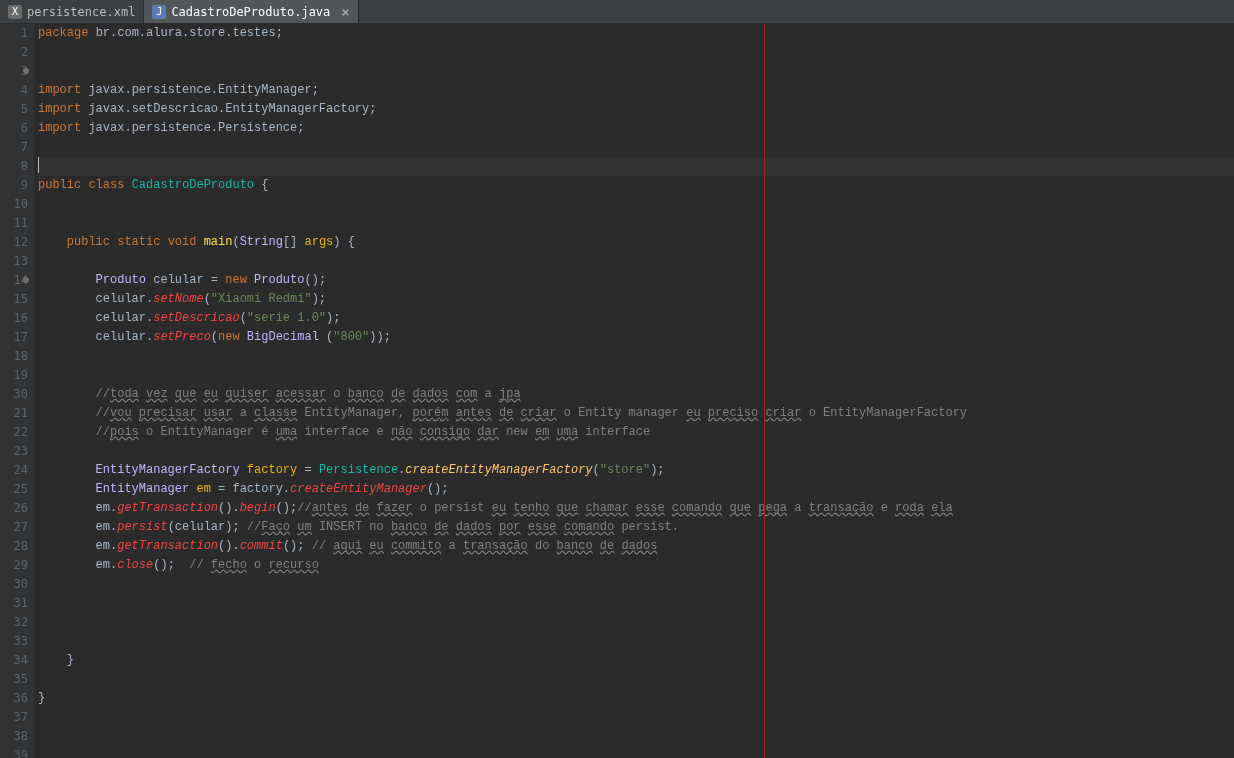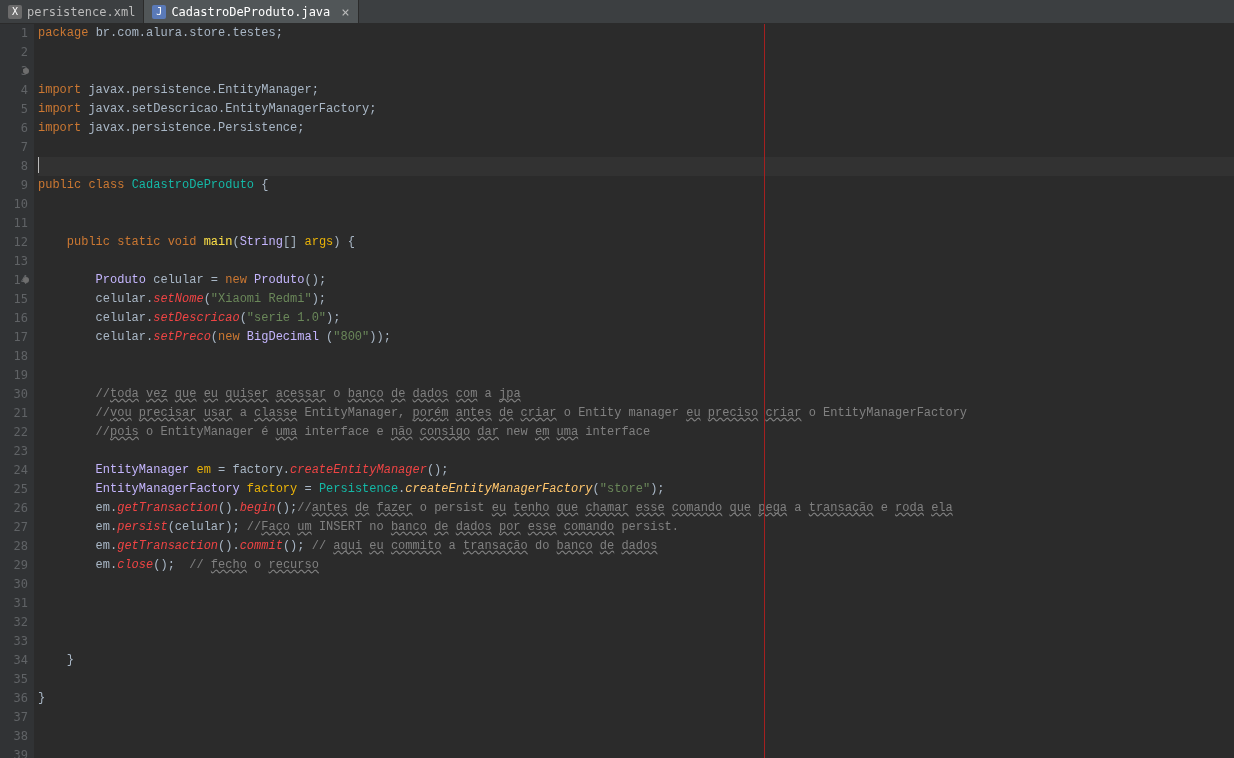--- a/index.html
+++ b/index.html
@@ -194,22 +194,22 @@
       <div class="code-line"><span>        </span><span class="type">Produto</span><span> celular = </span><span class="kw">new</span><span> </span><span class="type">Produto</span><span>();</span></div>
       <div class="code-line"><span>        celular.</span><span class="methodcall">setNome</span><span>(</span><span class="str">"Xiaomi Redmi"</span><span>);</span></div>
       <div class="code-line"><span>        celular.</span><span class="methodcall">setDescricao</span><span>(</span><span class="str">"serie 1.0"</span><span>);</span></div>
       <div class="code-line"><span>        celular.</span><span class="methodcall">setPreco</span><span>(</span><span class="kw">new</span><span> </span><span class="type">BigDecimal</span><span> (</span><span class="str">"800"</span><span>));</span></div>
       <div class="code-line"></div>
       <div class="code-line"></div>
       <div class="code-line"><span>        </span><span class="com">//</span><span class="com spell">toda</span><span class="com"> </span><span class="com spell">vez</span><span class="com"> </span><span class="com spell">que</span><span class="com"> </span><span class="com spell">eu</span><span class="com"> </span><span class="com spell">quiser</span><span class="com"> </span><span class="com spell">acessar</span><span class="com"> o </span><span class="com spell">banco</span><span class="com"> </span><span class="com spell">de</span><span class="com"> </span><span class="com spell">dados</span><span class="com"> </span><span class="com spell">com</span><span class="com"> a </span><span class="com spell">jpa</span></div>
       <div class="code-line"><span>        </span><span class="com">//</span><span class="com spell">vou</span><span class="com"> </span><span class="com spell">precisar</span><span class="com"> </span><span class="com spell">usar</span><span class="com"> a </span><span class="com spell">classe</span><span class="com"> EntityManager, </span><span class="com spell">porém</span><span class="com"> </span><span class="com spell">antes</span><span class="com"> </span><span class="com spell">de</span><span class="com"> </span><span class="com spell">criar</span><span class="com"> o Entity manager </span><span class="com spell">eu</span><span class="com"> </span><span class="com spell">preciso</span><span class="com"> </span><span class="com spell">criar</span><span class="com"> o EntityManagerFactory</span></div>
       <div class="code-line"><span>        </span><span class="com">//</span><span class="com spell">pois</span><span class="com"> o EntityManager é </span><span class="com spell">uma</span><span class="com"> interface e </span><span class="com spell">não</span><span class="com"> </span><span class="com spell">consigo</span><span class="com"> </span><span class="com spell">dar</span><span class="com"> new </span><span class="com spell">em</span><span class="com"> </span><span class="com spell">uma</span><span class="com"> interface</span></div>
       <div class="code-line"></div>
+      <div class="code-line"><span>        </span><span class="type">EntityManagerFactory</span><span> </span><span class="ident">factory</span><span> = </span><span class="cls">Persistence</span><span>.</span><span class="annotation-yellow">createEntityManagerFactory</span><span>(</span><span class="str">"store"</span><span>);</span></div>
       <div class="code-line"><span>        </span><span class="type">EntityManager</span><span> </span><span class="ident">em</span><span> = factory.</span><span class="methodcall">createEntityManager</span><span>();</span></div>
-      <div class="code-line"><span>        </span><span class="type">EntityManagerFactory</span><span> </span><span class="ident">factory</span><span> = </span><span class="cls">Persistence</span><span>.</span><span class="annotation-yellow">createEntityManagerFactory</span><span>(</span><span class="str">"store"</span><span>);</span></div>
       <div class="code-line"><span>        em.</span><span class="methodcall">getTransaction</span><span>().</span><span class="methodcall">begin</span><span>();</span><span class="com">//</span><span class="com spell">antes</span><span class="com"> </span><span class="com spell">de</span><span class="com"> </span><span class="com spell">fazer</span><span class="com"> o persist </span><span class="com spell">eu</span><span class="com"> </span><span class="com spell">tenho</span><span class="com"> </span><span class="com spell">que</span><span class="com"> </span><span class="com spell">chamar</span><span class="com"> </span><span class="com spell">esse</span><span class="com"> </span><span class="com spell">comando</span><span class="com"> </span><span class="com spell">que</span><span class="com"> </span><span class="com spell">pega</span><span class="com"> a </span><span class="com spell">transação</span><span class="com"> e </span><span class="com spell">roda</span><span class="com"> </span><span class="com spell">ela</span></div>
       <div class="code-line"><span>        em.</span><span class="methodcall">persist</span><span>(celular); </span><span class="com">//</span><span class="com spell">Faço</span><span class="com"> </span><span class="com spell">um</span><span class="com"> INSERT no </span><span class="com spell">banco</span><span class="com"> </span><span class="com spell">de</span><span class="com"> </span><span class="com spell">dados</span><span class="com"> </span><span class="com spell">por</span><span class="com"> </span><span class="com spell">esse</span><span class="com"> </span><span class="com spell">comando</span><span class="com"> persist.</span></div>
       <div class="code-line"><span>        em.</span><span class="methodcall">getTransaction</span><span>().</span><span class="methodcall">commit</span><span>(); </span><span class="com">// </span><span class="com spell">aqui</span><span class="com"> </span><span class="com spell">eu</span><span class="com"> </span><span class="com spell">commito</span><span class="com"> a </span><span class="com spell">transação</span><span class="com"> do </span><span class="com spell">banco</span><span class="com"> </span><span class="com spell">de</span><span class="com"> </span><span class="com spell">dados</span></div>
       <div class="code-line"><span>        em.</span><span class="methodcall">close</span><span>();  </span><span class="com">// </span><span class="com spell">fecho</span><span class="com"> o </span><span class="com spell">recurso</span></div>
       <div class="code-line"></div>
       <div class="code-line"></div>
       <div class="code-line"></div>
       <div class="code-line"></div>
       <div class="code-line"><span>    }</span></div>
       <div class="code-line"></div>

